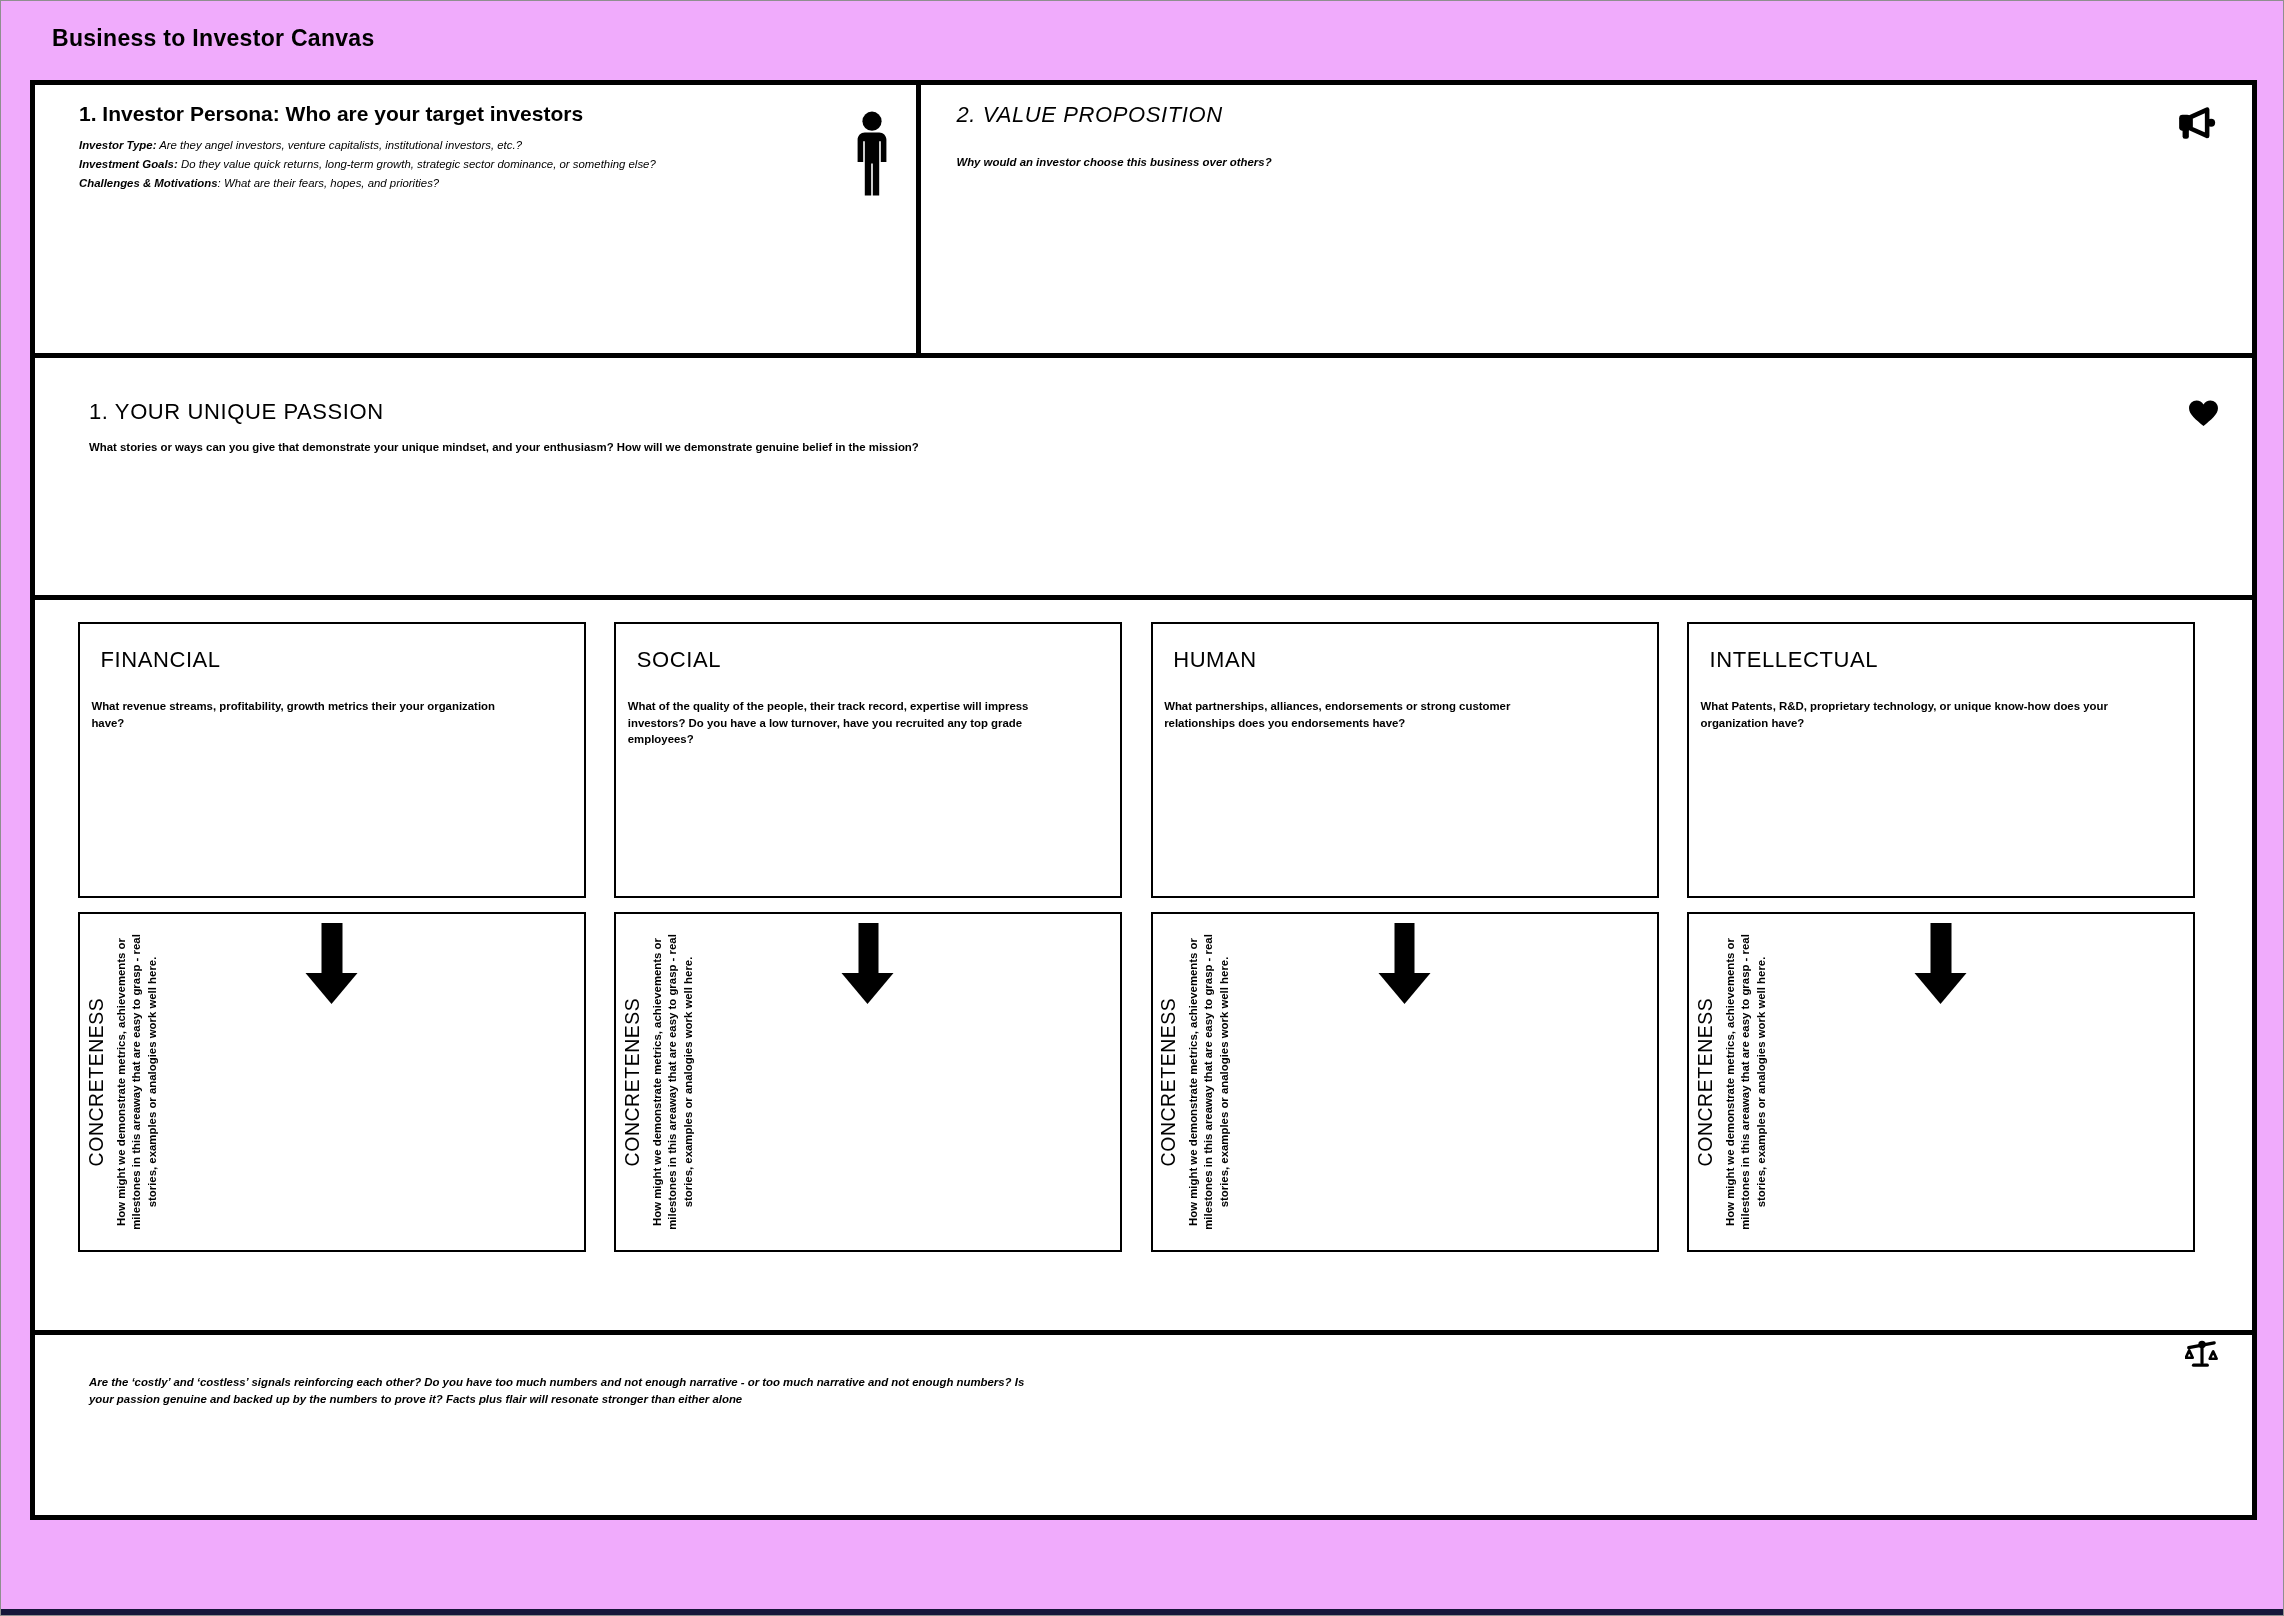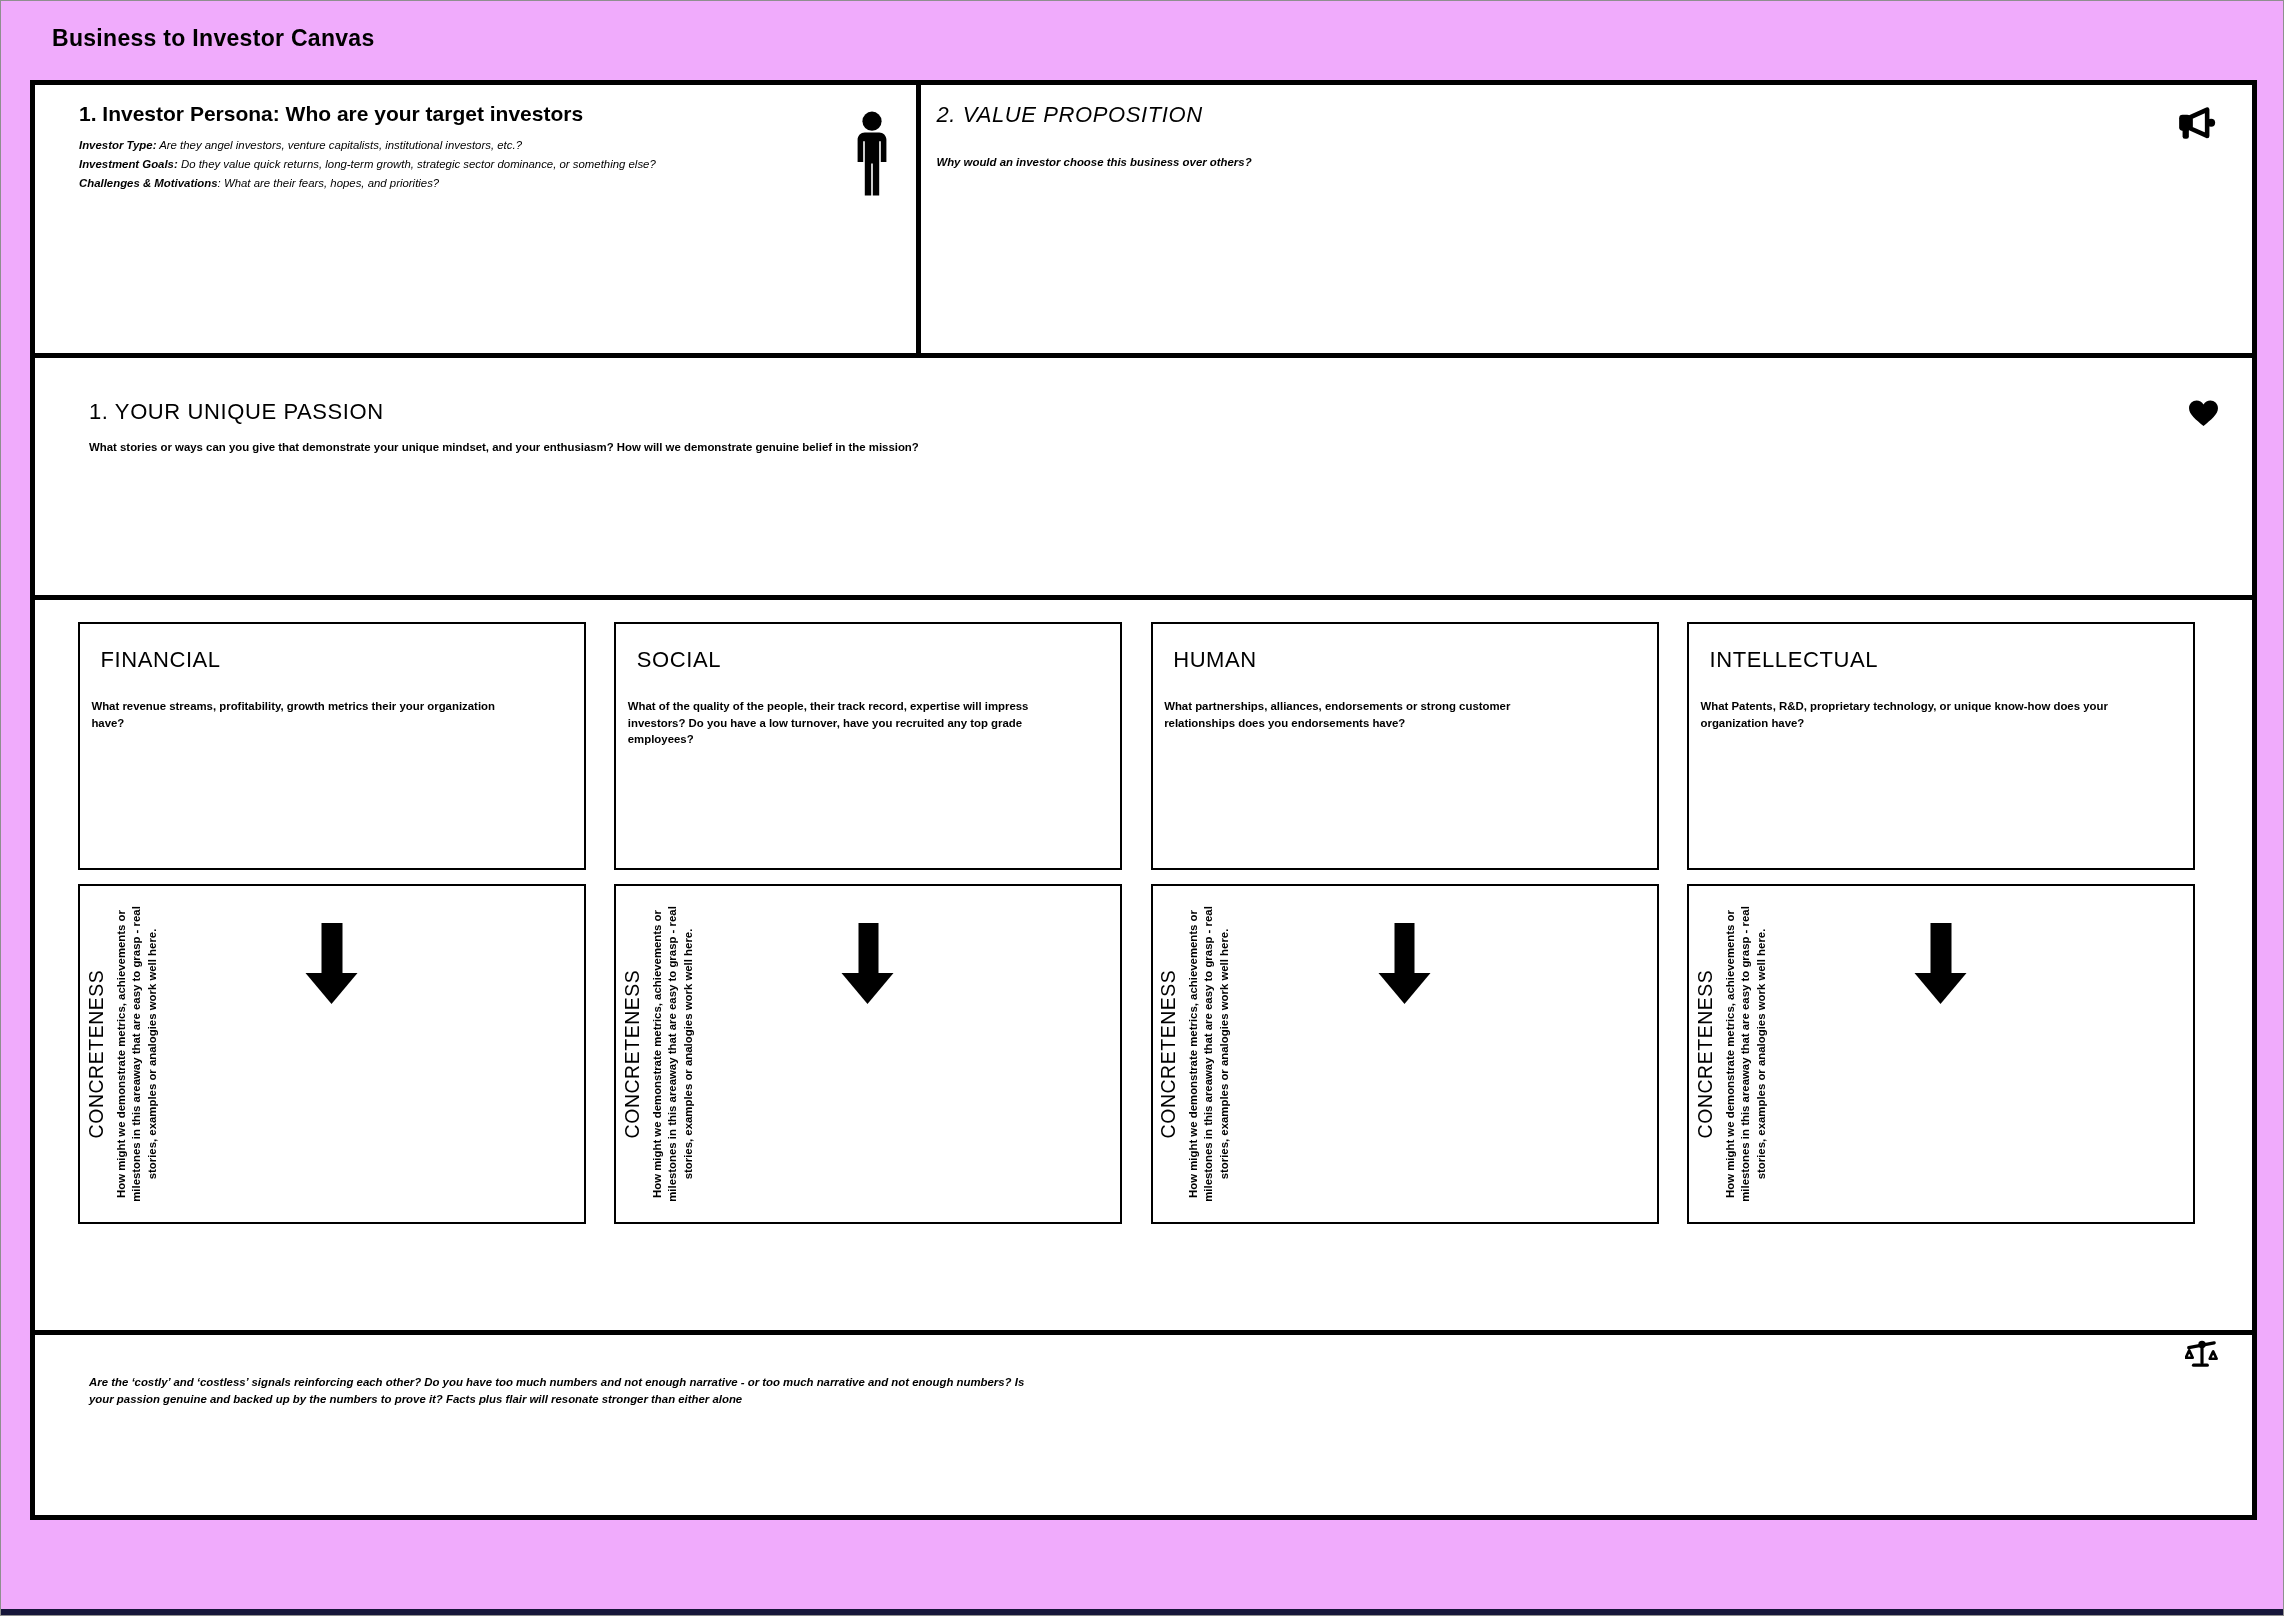--- a/index.html
+++ b/index.html
@@ -9,39 +9,39 @@
     background:#f0abfc; border:1.7px solid #8f8f8f;
     font-family:"Liberation Sans", sans-serif; color:#000; overflow:hidden;
   }
   .page-title { position:absolute; top:24px; left:51px; font-size:23px; font-weight:bold; letter-spacing:0.3px; }
 
   .canvas {
     position:absolute; left:29px; top:79px; width:2227px; height:1440px;
     background:#fff; border:5.1px solid #000; display:flex; flex-direction:column;
   }
 
-  .row1 { height:273px; display:flex; border-bottom:5.1px solid #000; }
+  .row1 { height:273px; display:flex; border-bottom:5.1px solid #000;gap:20px; }
   .cell-persona { width:886px; border-right:5.1px solid #000; position:relative; padding:17px 114px 0 44px; }
   .cell-value   { flex:1; position:relative; padding:17px 171px 0 15.4px;font-style:italic; }
 
   .h-bold { font-size:21px; font-weight:bold; }
   .h-caps { font-size:22px; font-weight:normal; letter-spacing:0.6px; }
 
   .persona-lines { margin-top:10px; font-size:11.4px; line-height:19px;font-style:italic; }
   .p-label { font-weight:bold; }
 
   .q { font-size:11.4px; font-weight:bold; line-height:17px; }
   .cell-value .q { margin-top:26px; }
 
   .row2 { height:226px; border-bottom:5.1px solid #000; position:relative; padding:25px 183px 0 54px;margin-top:16px; }
   .row2 .q { margin-top:13.7px; max-width:970px; }
 
   .row3 { height:735px; border-bottom:5.1px solid #000; display:flex; gap:28.5px; padding:22px 57px 0 43px; }
   .capital-col { flex:1; position:relative; }
-  .cap-box { height:248px; border:2.9px solid #000; padding:23px 83px 0 11.4px; background:#fff; }
+  .cap-box { height:276px; border:2.9px solid #000; padding:23px 83px 0 11.4px; background:#fff; }
   .cap-box .h-caps { margin-left:9px; }
   .cap-box .q { margin-top:25px; line-height:16.6px; }
 
   .arrow { position:absolute; left:50%; top:301px; transform:translateX(-50%); width:53px; height:81px; z-index:3; }
   .arrow .shaft { width:20.5px; height:50px; background:#000; margin:0 auto; }
   .arrow .head  { width:0; height:0; border-left:26px solid transparent; border-right:26px solid transparent; border-top:31px solid #000; }
 
   .conc-box { margin-top:13.7px; height:340px; border:2.9px solid #000; position:relative; background:#fff; }
   .rot {
     position:absolute; left:4.6px; top:331px; width:326px; height:200px;

